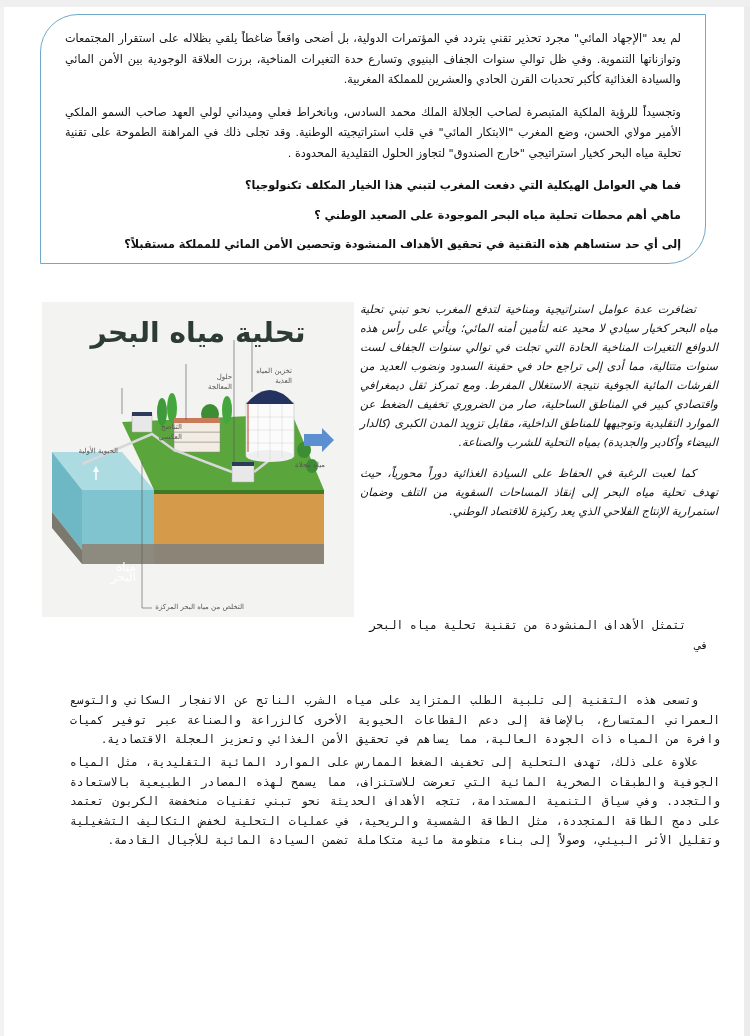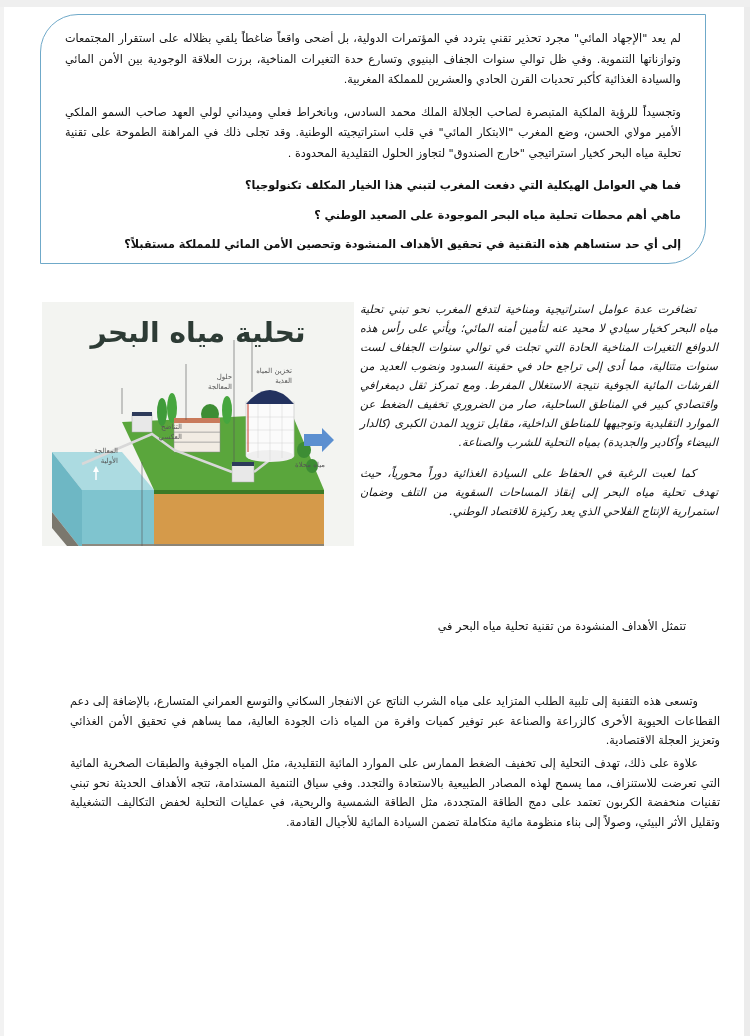--- a/index.html
+++ b/index.html
@@ -13,37 +13,37 @@
 
   .intro-box {
     position: absolute; left: 40px; top: 14px; width: 666px; height: 250px;
     border: 1.5px solid #6fa9c9; border-radius: 38px 0 38px 0;
     box-sizing: border-box; padding: 14px 24px 0 24px; direction: rtl; text-align: justify;
   }
   .intro-box p { margin: 0 0 12px 0; font-size: 11.2px; line-height: 20.5px; }
   .intro-box p.q { font-weight: bold; font-size: 11.2px; margin: 0 0 9px 0; }
 
   .figure {
-    position: absolute; left: 42px; top: 302px; width: 312px; height: 244px;
+    position: absolute; left: 42px; top: 302px; width: 312px; height: 315px;
     background: #f3f4f1; overflow: hidden;
   }
   .figure svg { position: absolute; left: 0; top: 0; }
   .fig-title { position: absolute; left: 0; width: 312px; top: 14px; text-align: center; direction: rtl;
     font-size: 28px; font-weight: bold; color: #2d3b35; }
   .fig-label { position: absolute; font-size: 7px; color: #555; direction: rtl; text-align: right; line-height: 10px; }
 
   .col-text {
     position: absolute; left: 360px; top: 300px; width: 358px; direction: rtl; text-align: justify; font-style: italic;
   }
   .col-text p { margin: 0 0 12px 0; font-size: 11.2px; line-height: 19px; text-indent: 22px; }
 
   .full-text {
     position: absolute; left: 70px; width: 650px; direction: rtl; text-align: justify;
   }
-  .full-text p { margin: 0; font-size: 11.2px; line-height: 19.5px; text-indent: 22px; }
+  .full-text p { margin: 0; font-size: 11.2px; line-height: 19.5px; text-indent: 22px; font-family: Liberation Mono, monospace; }
   .ft1 { top: 617px; }
   .ft2 { top: 692px; }
   .ft3 { top: 754px; }
 </style>
 </head>
 <body>
 
 <div class="top-strip"></div>
 <div class="left-strip"></div>
 <div class="right-strip"></div>
@@ -121,21 +121,21 @@
     <line x1="210" y1="38" x2="210" y2="90" stroke="#555" stroke-width="0.6"></line>
     <line x1="100" y1="160" x2="100" y2="306" stroke="#555" stroke-width="0.6"></line>
     <line x1="100" y1="306" x2="110" y2="306" stroke="#555" stroke-width="0.6"></line>
     <line x1="54" y1="178" x2="54" y2="168" stroke="#ffffff" stroke-width="1.5"></line>
     <polygon points="51,170 57,170 54,164" fill="#ffffff"></polygon>
   </svg>
   <div class="fig-title">تحلية مياه البحر</div>
   <div class="fig-label" style="left:210px;top:64px;width:40px;">تخزين المياه العذبة</div>
   <div class="fig-label" style="left:150px;top:70px;width:40px;">حلول المعالجة</div>
   <div class="fig-label" style="left:100px;top:120px;width:40px;">التناضح العكسي</div>
-  <div class="fig-label" style="left:36px;top:144px;width:40px;">المعالجة الأولية</div>
+  <div class="fig-label" style="left:36px;top:144px;width:40px;">الحيوية الأولية</div>
   <div class="fig-label" style="left:248px;top:158px;width:40px;text-align:center;">مياه محلاة</div>
   <div class="fig-label" style="left:48px;top:260px;width:46px;font-size:12px;color:#ffffff;">مياه البحر</div>
   <div class="fig-label" style="left:112px;top:300px;width:90px;">التخلص من مياه البحر المركزة</div>
 </figure>
 
 <div class="col-text">
   <p>تضافرت عدة عوامل استراتيجية ومناخية لتدفع المغرب نحو تبني تحلية مياه البحر كخيار سيادي لا محيد عنه لتأمين أمنه المائي؛ ويأتي على رأس هذه الدوافع التغيرات المناخية الحادة التي تجلت في توالي سنوات الجفاف لست سنوات متتالية، مما أدى إلى تراجع حاد في حقينة السدود ونضوب العديد من الفرشات المائية الجوفية نتيجة الاستغلال المفرط. ومع تمركز ثقل ديمغرافي واقتصادي كبير في المناطق الساحلية، صار من الضروري تخفيف الضغط عن الموارد التقليدية وتوجيهها للمناطق الداخلية، مقابل تزويد المدن الكبرى (كالدار البيضاء وأكادير والجديدة) بمياه التحلية للشرب والصناعة.</p>
   <p>كما لعبت الرغبة في الحفاظ على السيادة الغذائية دوراً محورياً، حيث تهدف تحلية مياه البحر إلى إنقاذ المساحات السقوية من التلف وضمان استمرارية الإنتاج الفلاحي الذي يعد ركيزة للاقتصاد الوطني.</p>
 </div>
 

